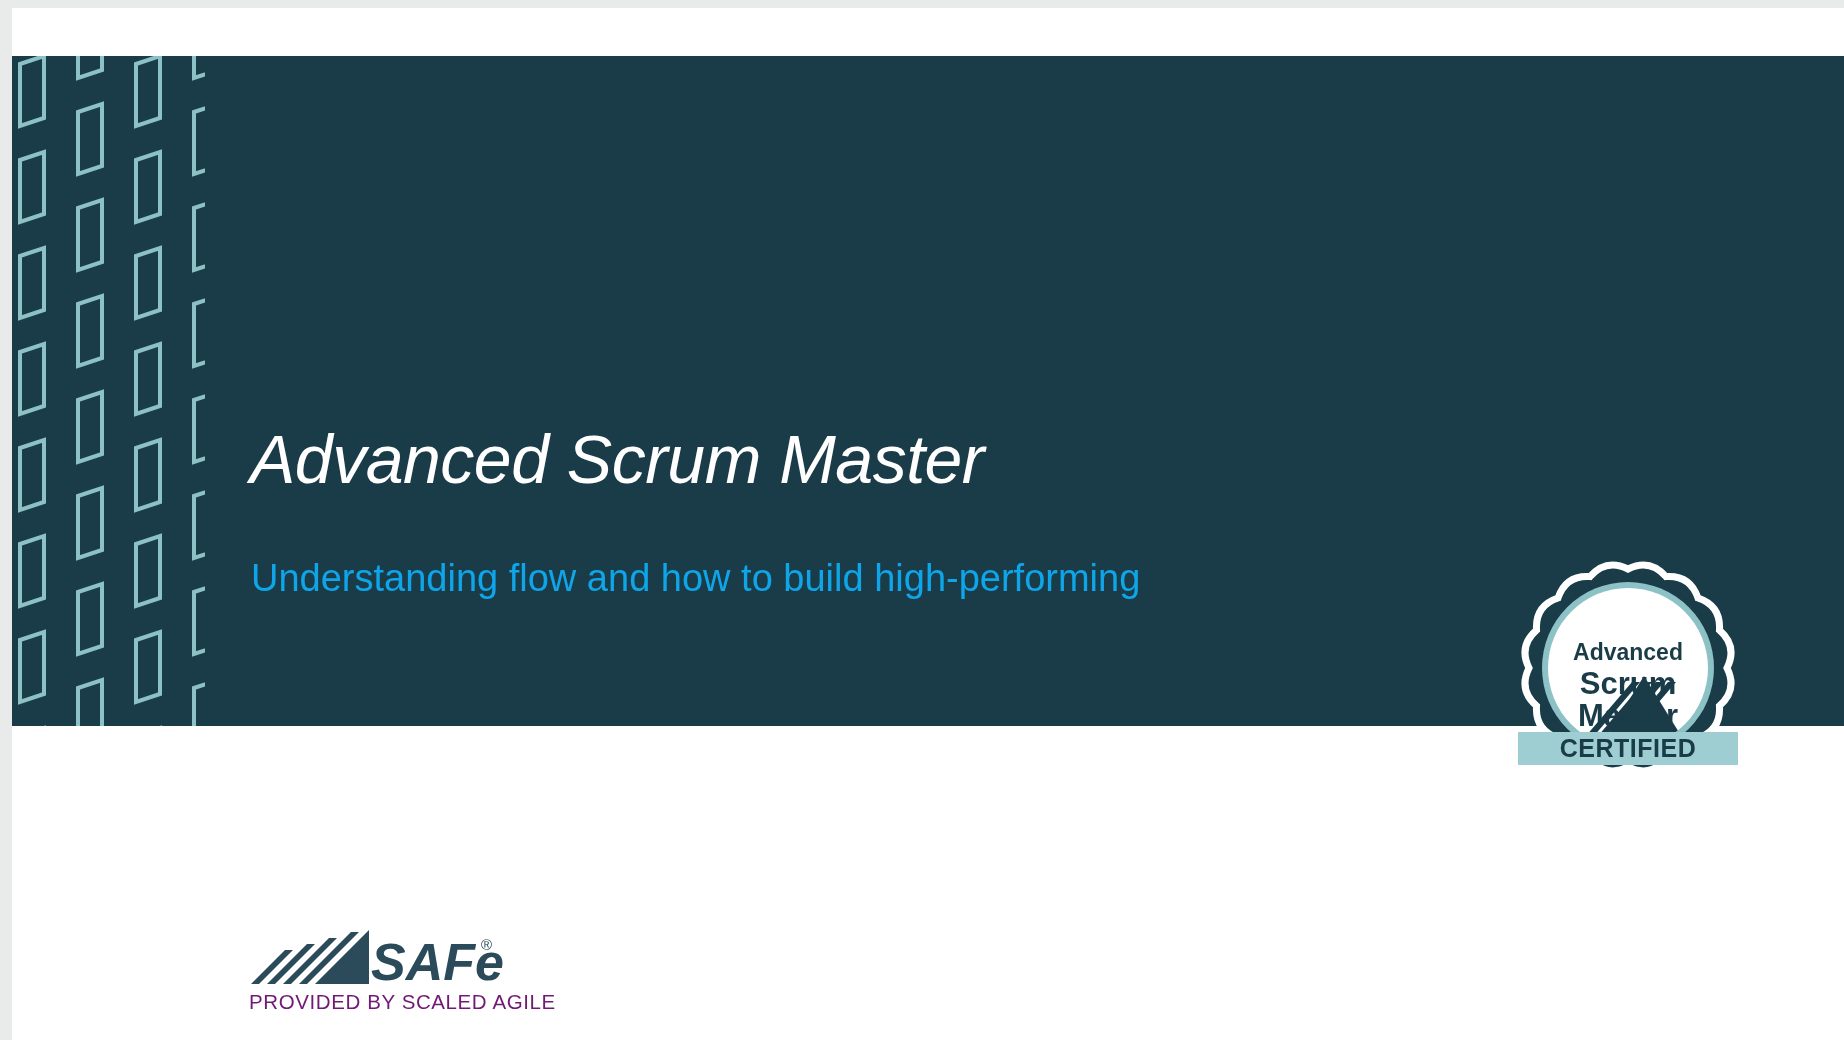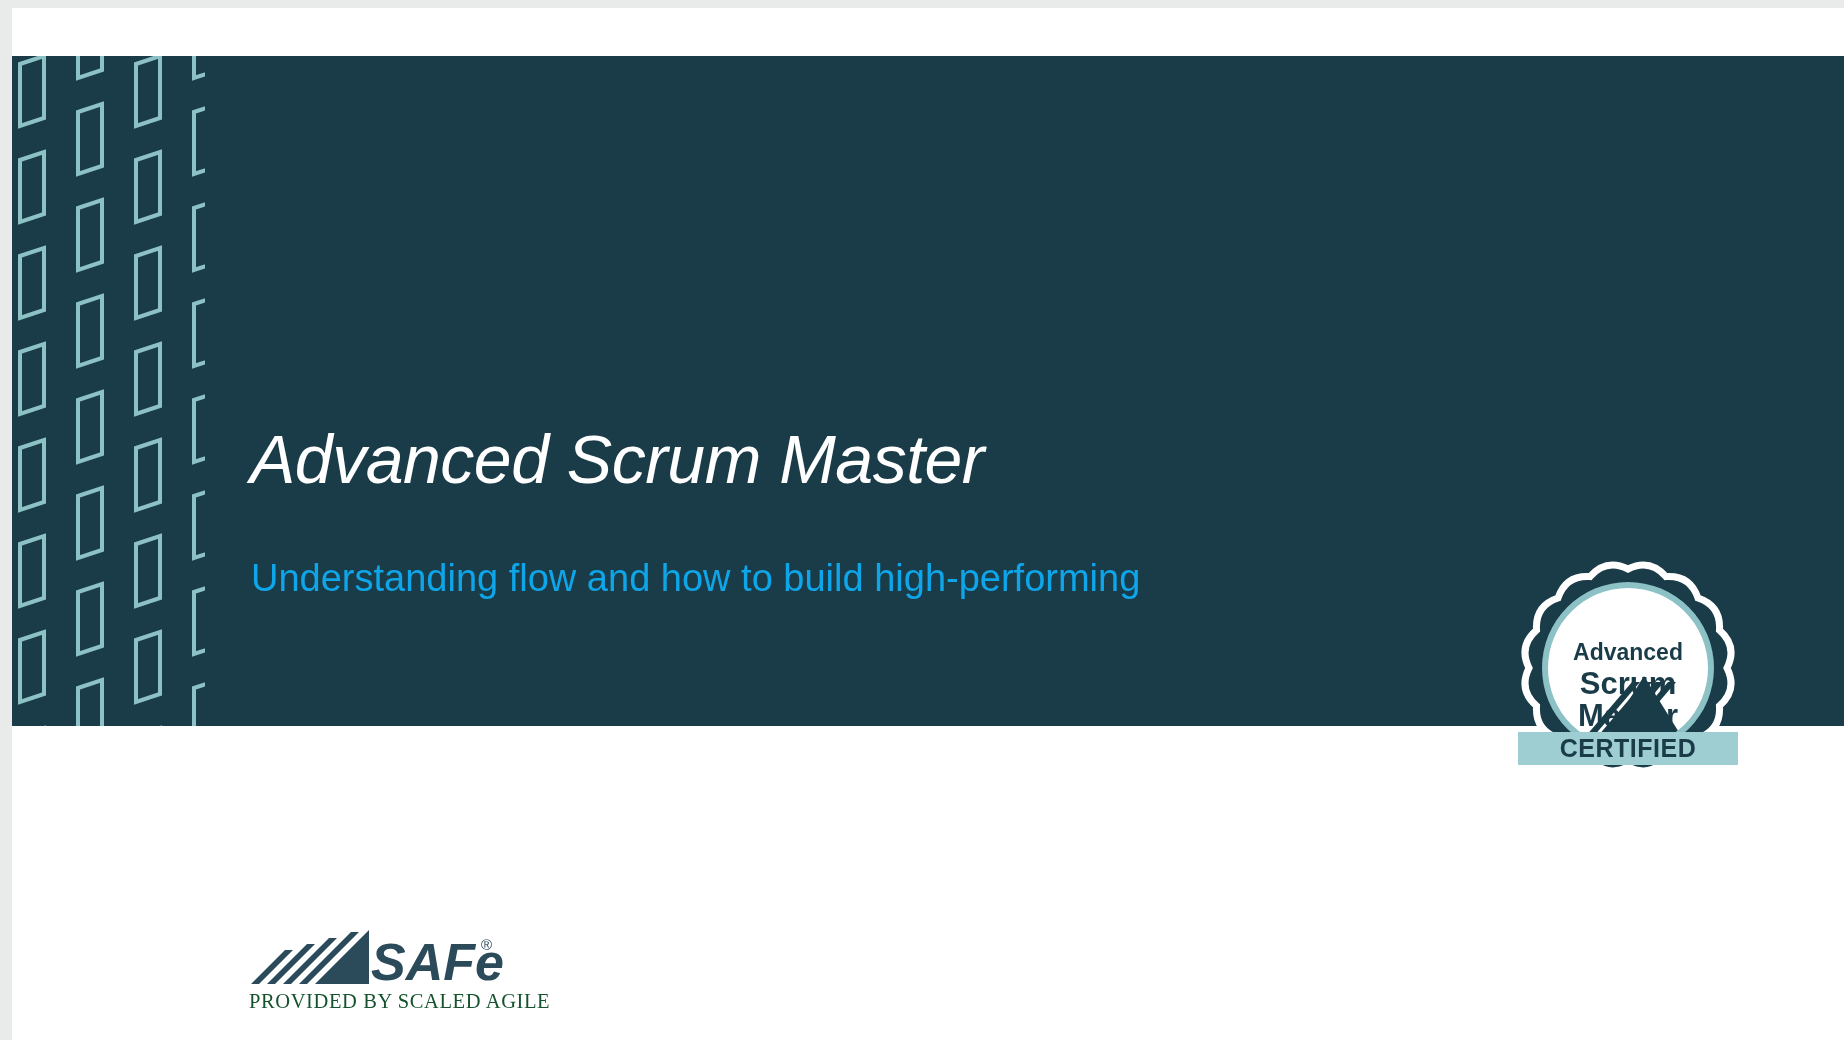--- a/index.html
+++ b/index.html
@@ -103,23 +103,22 @@
     position: relative;
     width: 255px;
     height: 62px;
   }
   .safe-tag {
     position: absolute;
     left: 0;
     top: 62px;
     font-size: 20.5px;
     letter-spacing: 0.6px;
-    color: #14532d;
+    color: #701a75;
     white-space: nowrap;
-    font-family: Liberation Serif, serif;
   }
 </style>
 </head>
 <body>
 
 <div class="slide">
 
   <div class="band">
 
     <div class="pattern">

